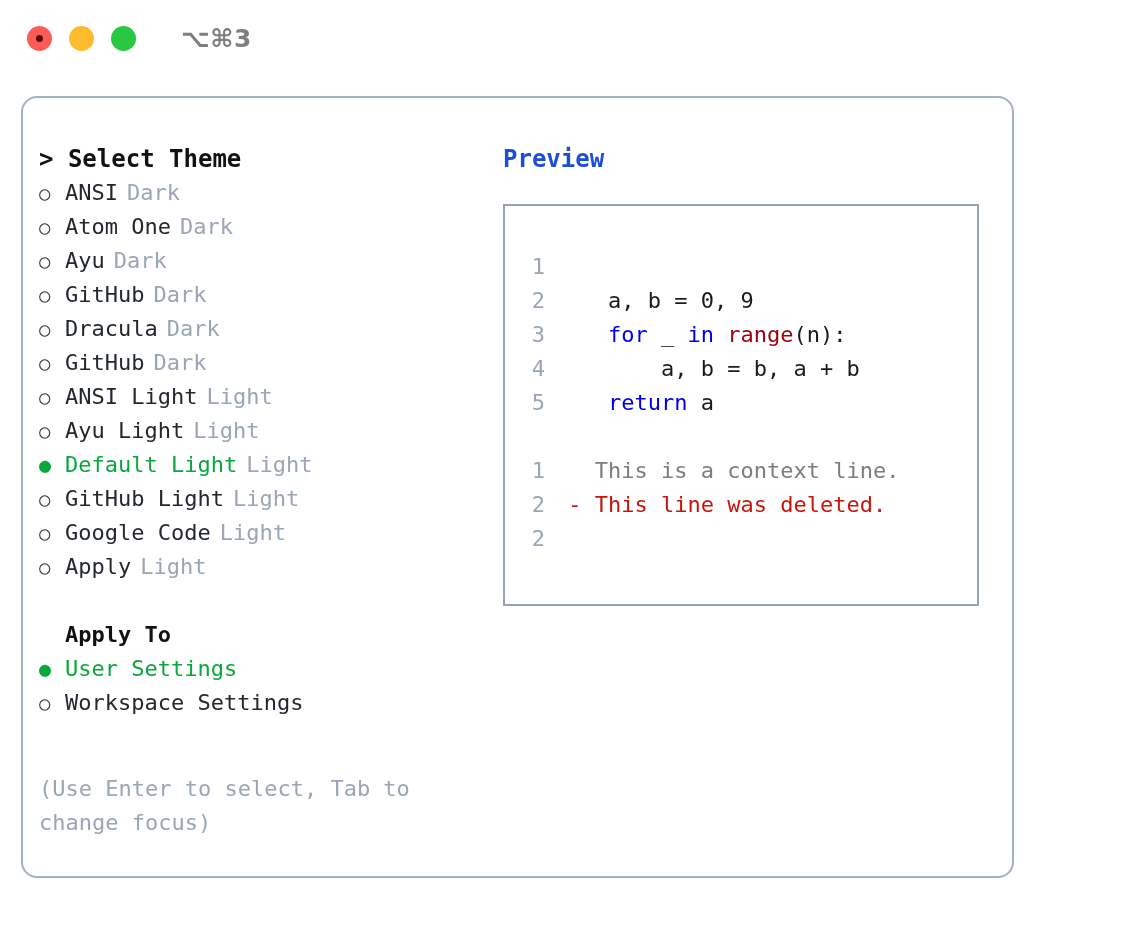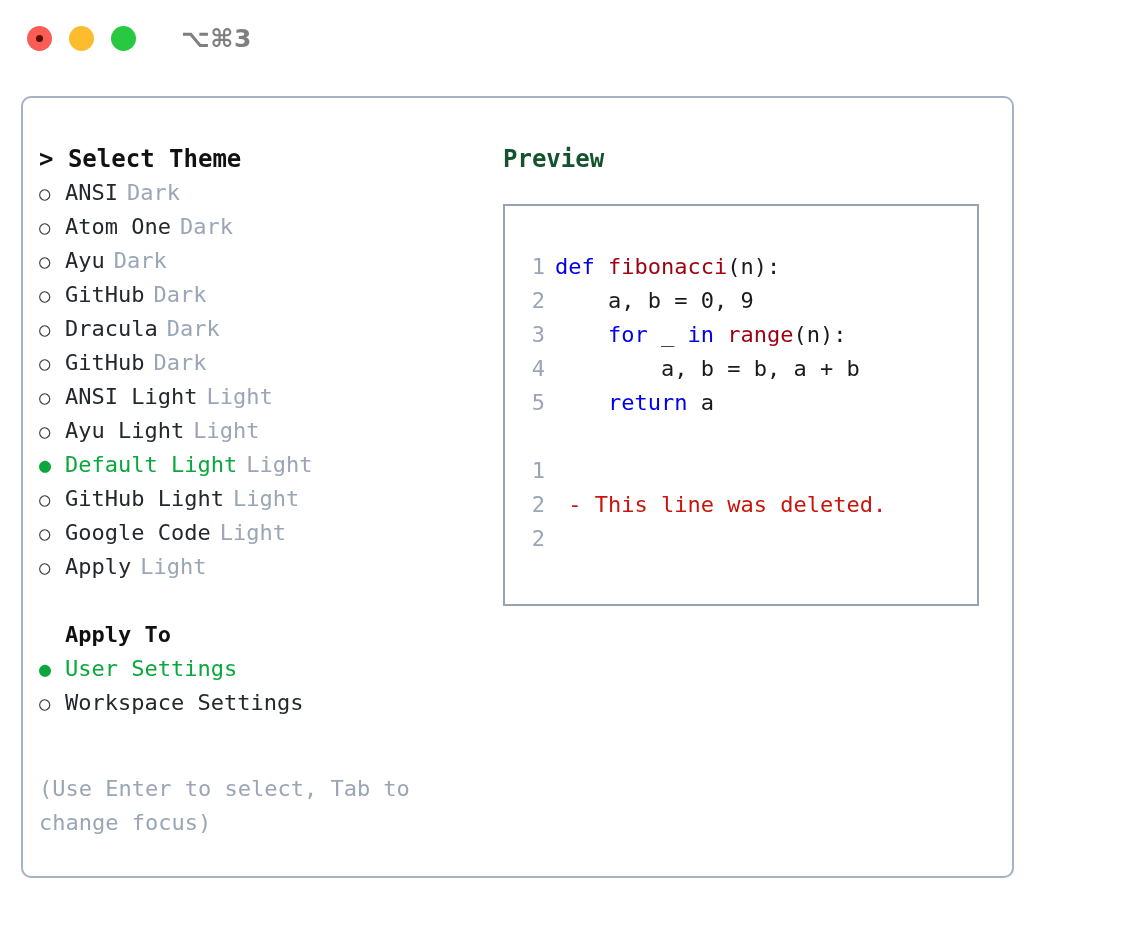--- a/index.html
+++ b/index.html
@@ -67,21 +67,21 @@
   }
 
   
   .panel {
     position: absolute;
     left: 21px;
     top: 96px;
     width: 993px;
     height: 782px;
     border: 2px solid #a6b1c2;
-    border-radius: 10px;
+    border-radius: 16px;
     box-sizing: border-box;
     background: #ffffff;
   }
 
   .panel-inner {
     position: absolute;
     left: 0; top: 0;
     width: 100%; height: 100%;
     display: flex;
   }
@@ -156,21 +156,21 @@
 
   
   .right-col {
     flex: 1;
     padding: 44px 0 0 10px;
     box-sizing: border-box;
   }
   .preview-title {
     font-size: 24px;
     font-weight: 700;
-    color: #14532d;
+    color: #1d4ed8;
     line-height: 34px;
     margin-bottom: 28px;
   }
   .preview-box {
     width: 476px;
     height: 402px;
     border: 2px solid #97a3b4;
     box-sizing: border-box;
     background: #ffffff;
     padding: 44px 0 0 14px;
@@ -244,29 +244,29 @@
             <div class="opt-row"><span class="bullet">○</span><span class="opt-label">Workspace Settings</span></div>
           </div>
 
         <div class="hint">(Use Enter to select, Tab to change focus)</div>
       </div>
 
       <div class="right-col">
         <div class="preview-title">Preview</div>
         <div class="preview-box">
           <div id="code-block">
-              <div class="code-line"><span class="ln">1</span><span class="code-text"><span class="kw">def</span><span class="pl"> </span><span class="fn">fibonacci</span><span class="pl">(n):</span></span></div>
+              <div class="code-line"><span class="ln">1</span></div>
               <div class="code-line"><span class="ln">2</span><span class="code-text"><span class="pl">    a, b = 0, 9</span></span></div>
               <div class="code-line"><span class="ln">3</span><span class="code-text"><span class="pl">    </span><span class="kw">for</span><span class="pl"> _ </span><span class="kw">in</span><span class="pl"> </span><span class="fn">range</span><span class="pl">(n):</span></span></div>
               <div class="code-line"><span class="ln">4</span><span class="code-text"><span class="pl">        a, b = b, a + b</span></span></div>
               <div class="code-line"><span class="ln">5</span><span class="code-text"><span class="pl">    </span><span class="kw">return</span><span class="pl"> a</span></span></div>
             </div>
           <div class="blank-line"></div>
           <div id="diff-block">
-              <div class="code-line"><span class="ln">1</span></div>
+              <div class="code-line"><span class="ln">1</span><span class="code-text"><span class="ctx">   This is a context line.</span></span></div>
               <div class="code-line"><span class="ln">2</span><span class="code-text"><span class="del"> - This line was deleted.</span></span></div>
               <div class="code-line"><span class="ln">2</span></div>
             </div>
         </div>
       </div>
 
     </div>
   </div>
 </div>
 

